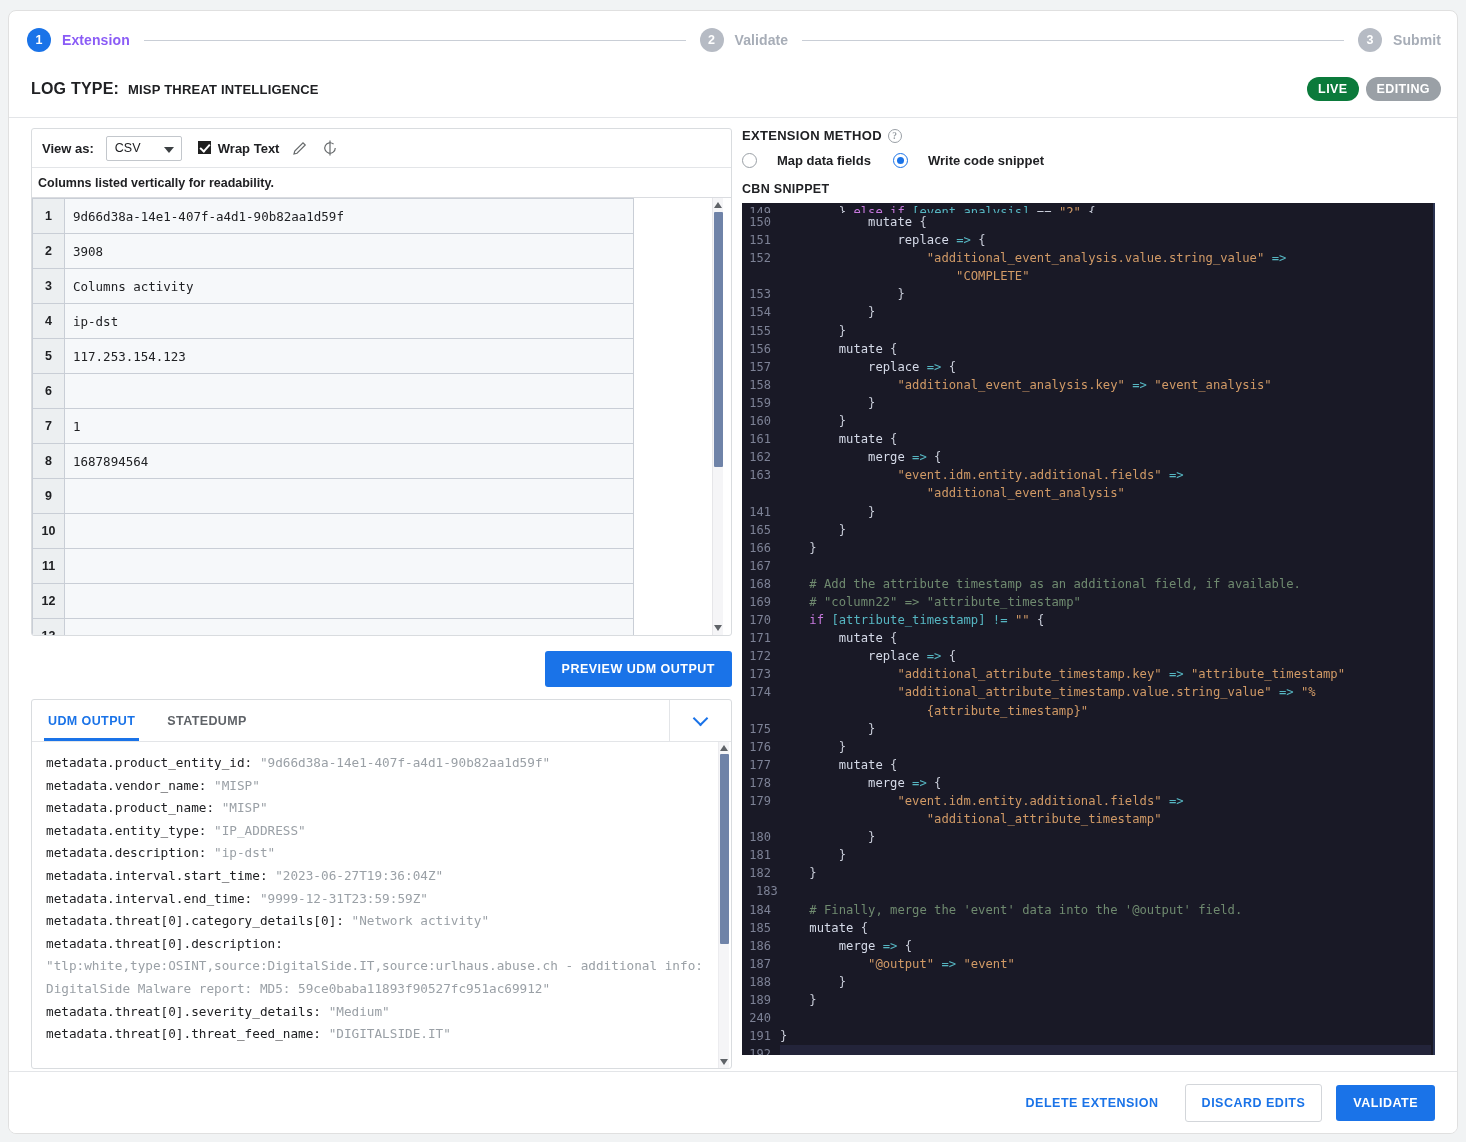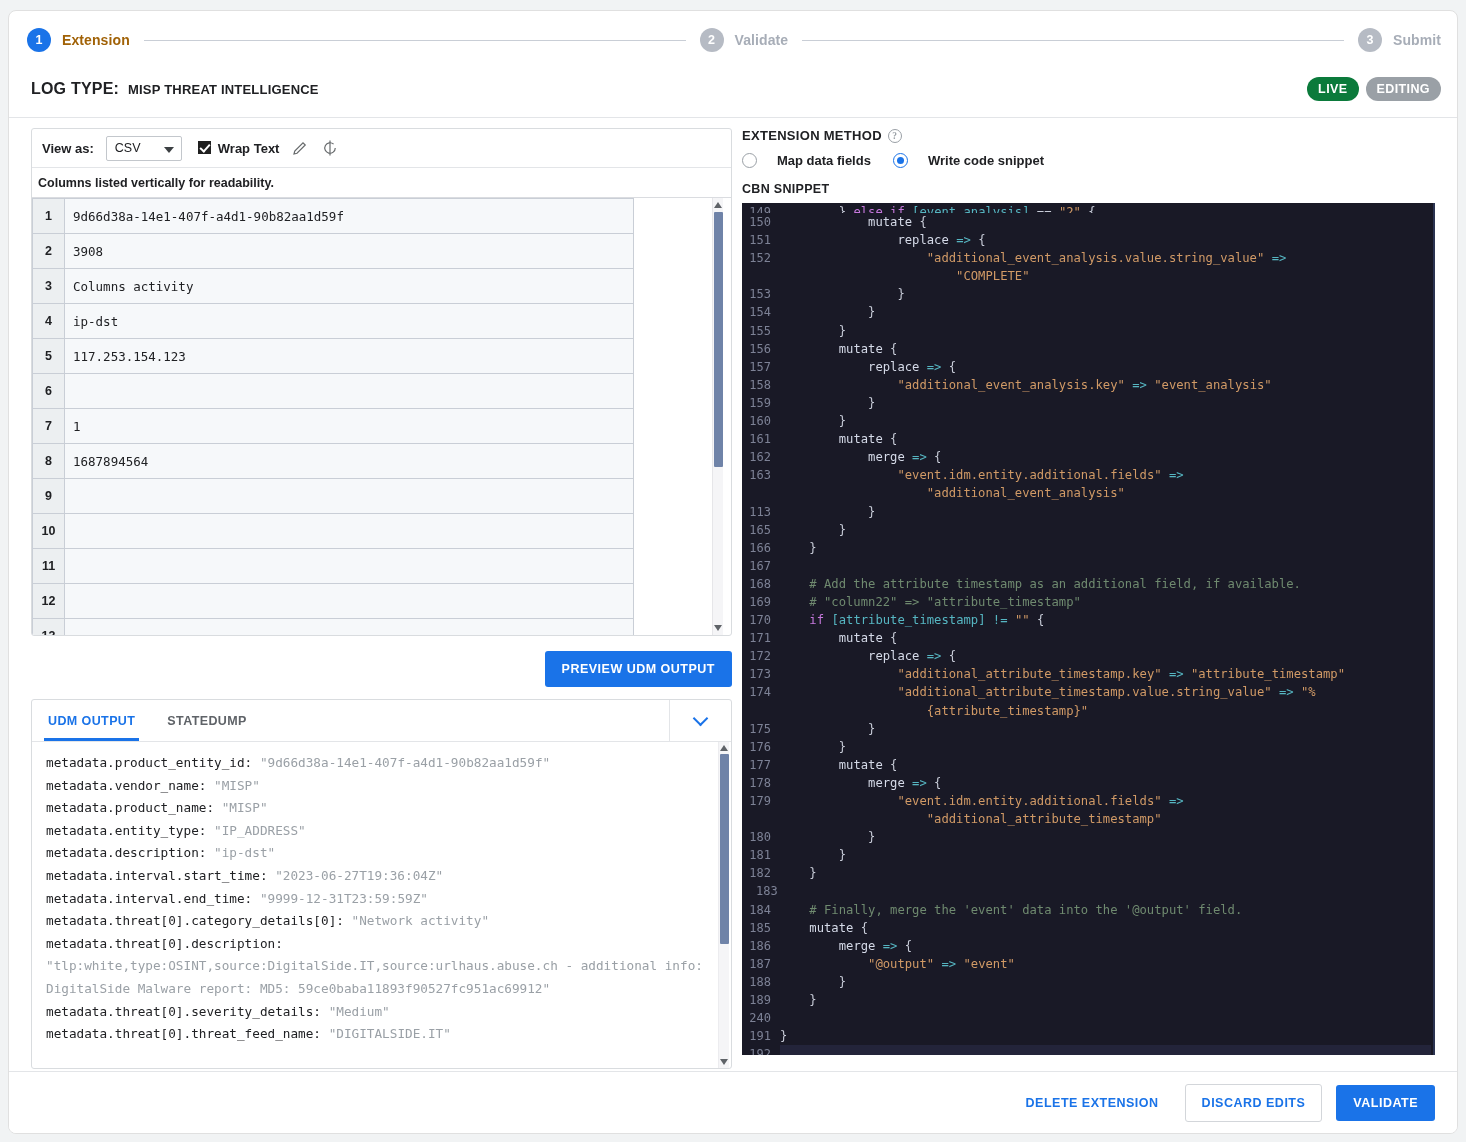--- a/index.html
+++ b/index.html
@@ -28,21 +28,21 @@
     width: 24px; height: 24px; border-radius: 50%;
     display: flex; align-items: center; justify-content: center;
     font-size: 12.5px; font-weight: 700; color: #fff;
     background: #b6bbc4;
   }
   .step.active .step-num { background: #1a73e8; }
   .step-label {
     margin-left: 11px; font-size: 14px; font-weight: 700;
     color: #a7adb7; letter-spacing: .1px;
   }
-  .step.active .step-label { color: #a16207; }
+  .step.active .step-label { color: #8b5cf6; }
   .step-line { flex: 1 1 auto; height: 1px; background: #c9ced6; margin: 0 14px; }
 
   
   .logtype-row {
     display: flex; align-items: center;
     padding: 0 16px 0 22px; height: 40px;
   }
   .logtype-label {
     font-size: 16px; font-weight: 700; color: #202124;
     letter-spacing: .2px;
@@ -463,21 +463,21 @@
             <div class="gl" style="height: 18.1px;">154</div>
             <div class="gl" style="height: 18.1px;">155</div>
             <div class="gl" style="height: 18.1px;">156</div>
             <div class="gl" style="height: 18.1px;">157</div>
             <div class="gl" style="height: 18.1px;">158</div>
             <div class="gl" style="height: 18.1px;">159</div>
             <div class="gl" style="height: 18.1px;">160</div>
             <div class="gl" style="height: 18.1px;">161</div>
             <div class="gl" style="height: 18.1px;">162</div>
             <div class="gl" style="height: 36.2px;">163</div>
-            <div class="gl" style="height: 18.1px;">113</div>
+            <div class="gl" style="height: 18.1px;">141</div>
             <div class="gl" style="height: 18.1px;">165</div>
             <div class="gl" style="height: 18.1px;">166</div>
             <div class="gl" style="height: 18.1px;">167</div>
             <div class="gl" style="height: 18.1px;">168</div>
             <div class="gl" style="height: 18.1px;">169</div>
             <div class="gl" style="height: 18.1px;">170</div>
             <div class="gl" style="height: 18.1px;">171</div>
             <div class="gl" style="height: 18.1px;">172</div>
             <div class="gl" style="height: 18.1px;">173</div>
             <div class="gl" style="height: 36.2px;">174</div>

